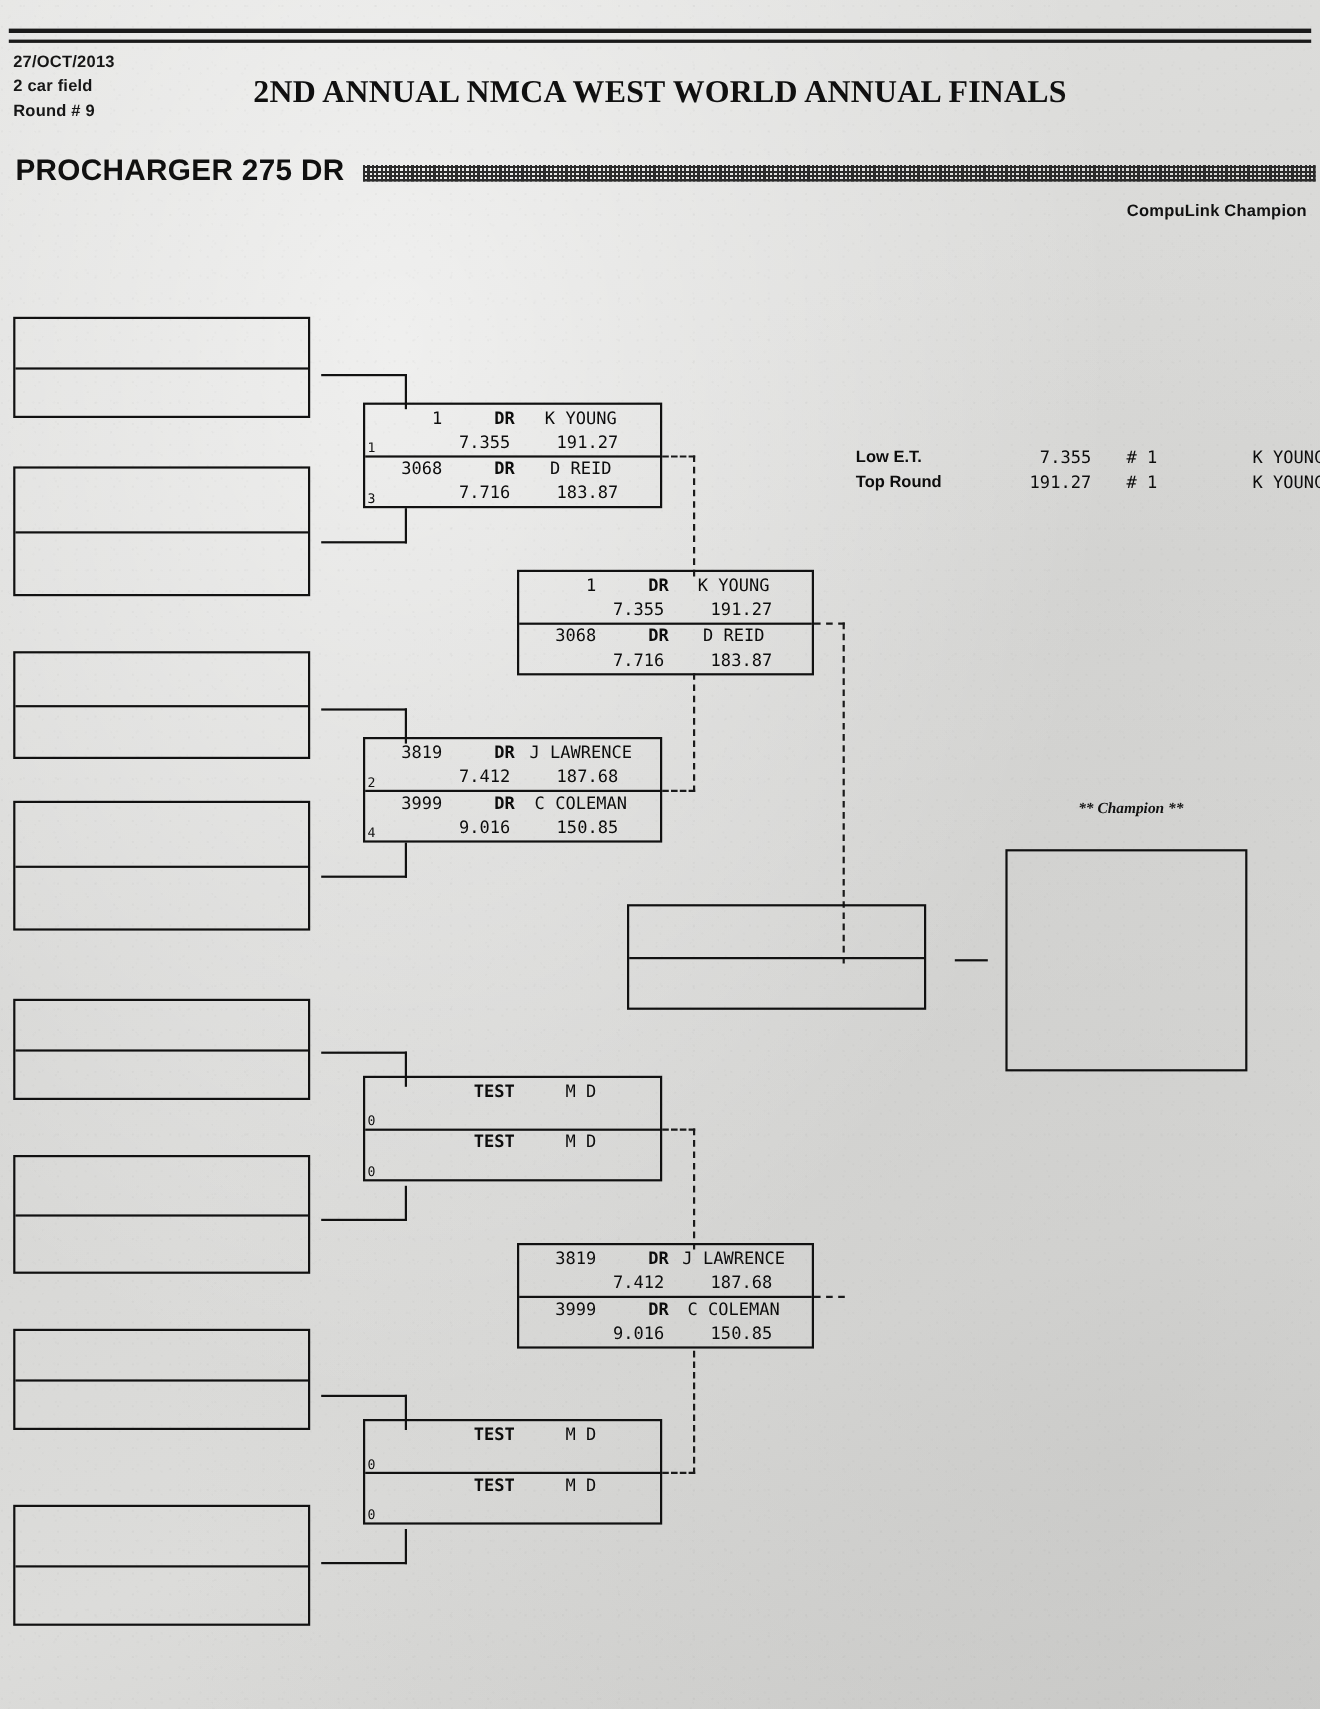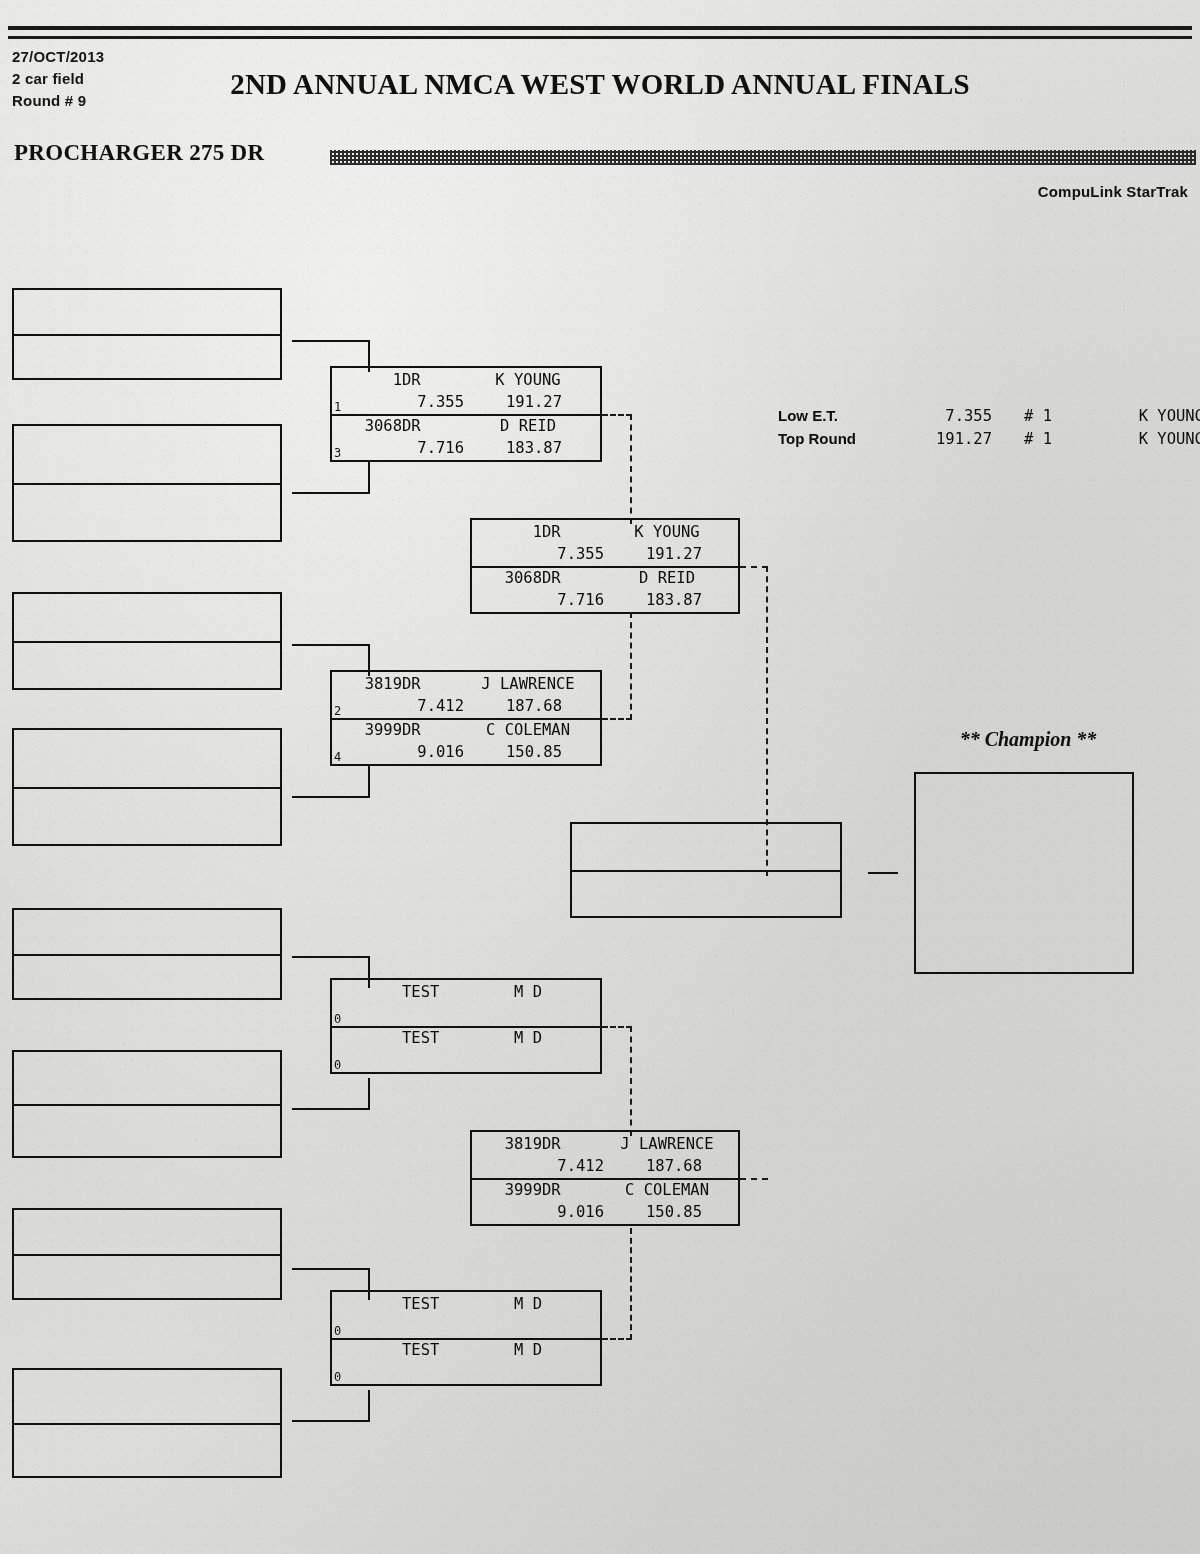--- a/index.html
+++ b/index.html
@@ -64,23 +64,23 @@
     text-align: center;
     font-family: "Liberation Serif", serif;
     font-weight: bold;
     font-size: 29px;
     letter-spacing: 0.2px;
     color: #101010;
   }
   #class-title {
     position: absolute;
     left: 14px; top: 140px;
-    font-family: Liberation Serif, serif;
+    font-family: Liberation Sans, sans-serif;
     font-weight: bold;
-    font-size: 23px;
+    font-size: 27px;
     color: #101010;
     letter-spacing: 0.3px;
   }
   #class-rule {
     position: absolute;
     left: 330px; top: 150px;
     width: 866px; height: 15px;
     background:
       repeating-linear-gradient(90deg, #1c1c1c 0 2px, transparent 2px 4px),
       repeating-linear-gradient(0deg, #1c1c1c 0 2px, transparent 2px 4px);
@@ -133,21 +133,21 @@
   .row-top, .row-bot {
     position: absolute;
     left: 0; right: 0;
     height: 22px;
     display: flex;
     align-items: center;
   }
   .row-top { top: 1px; }
   .row-bot { top: 23px; }
   .c-num   { width: 70px; text-align: right; }
-  .c-class { width: 66px; text-align: left; }
+  .c-class { width: 66px; text-align: right; font-weight: bold; }
   .c-name  { flex: 1; text-align: center; padding-right: 12px; }
   .c-et    { width: 132px; text-align: right; }
   .c-mph   { width: 98px; text-align: right; padding-right: 14px; }
   .lanenum {
     position: absolute;
     left: 2px;
     bottom: 0px;
     font-size: 12px;
     font-family: "DejaVu Sans Mono", monospace;
     color: #111;
@@ -187,21 +187,21 @@
   
   #champion-label {
     position: absolute;
     left: 918px;
     top: 728px;
     width: 220px;
     text-align: center;
     font-family: "Liberation Serif", serif;
     font-style: italic;
     font-weight: bold;
-    font-size: 20px;
+    font-size: 14px;
     color: #101010;
   }
   #champion-box {
     position: absolute;
     left: 914px;
     top: 772px;
     width: 220px;
     height: 202px;
     border: 2px solid #111;
     box-sizing: border-box;
@@ -218,21 +218,21 @@
 
 <div id="meta">
   <div>27/OCT/2013</div>
   <div>2 car field</div>
   <div>Round # 9</div>
 </div>
 
 <div id="event-title">2ND ANNUAL NMCA WEST WORLD ANNUAL FINALS</div>
 <div id="class-title">PROCHARGER 275 DR</div>
 <div id="class-rule"></div>
-<div id="compulink">CompuLink StarTrak</div>
+<div id="compulink">CompuLink Champion</div>
 
 <div id="stats">
   <div class="srow">
     <div class="s-label">Low  E.T.</div>
     <div class="s-val">7.355</div>
     <div class="s-rank"># 1</div>
     <div class="s-name">K  YOUNG</div>
   </div>
   <div class="srow">
     <div class="s-label">Top Round</div>

